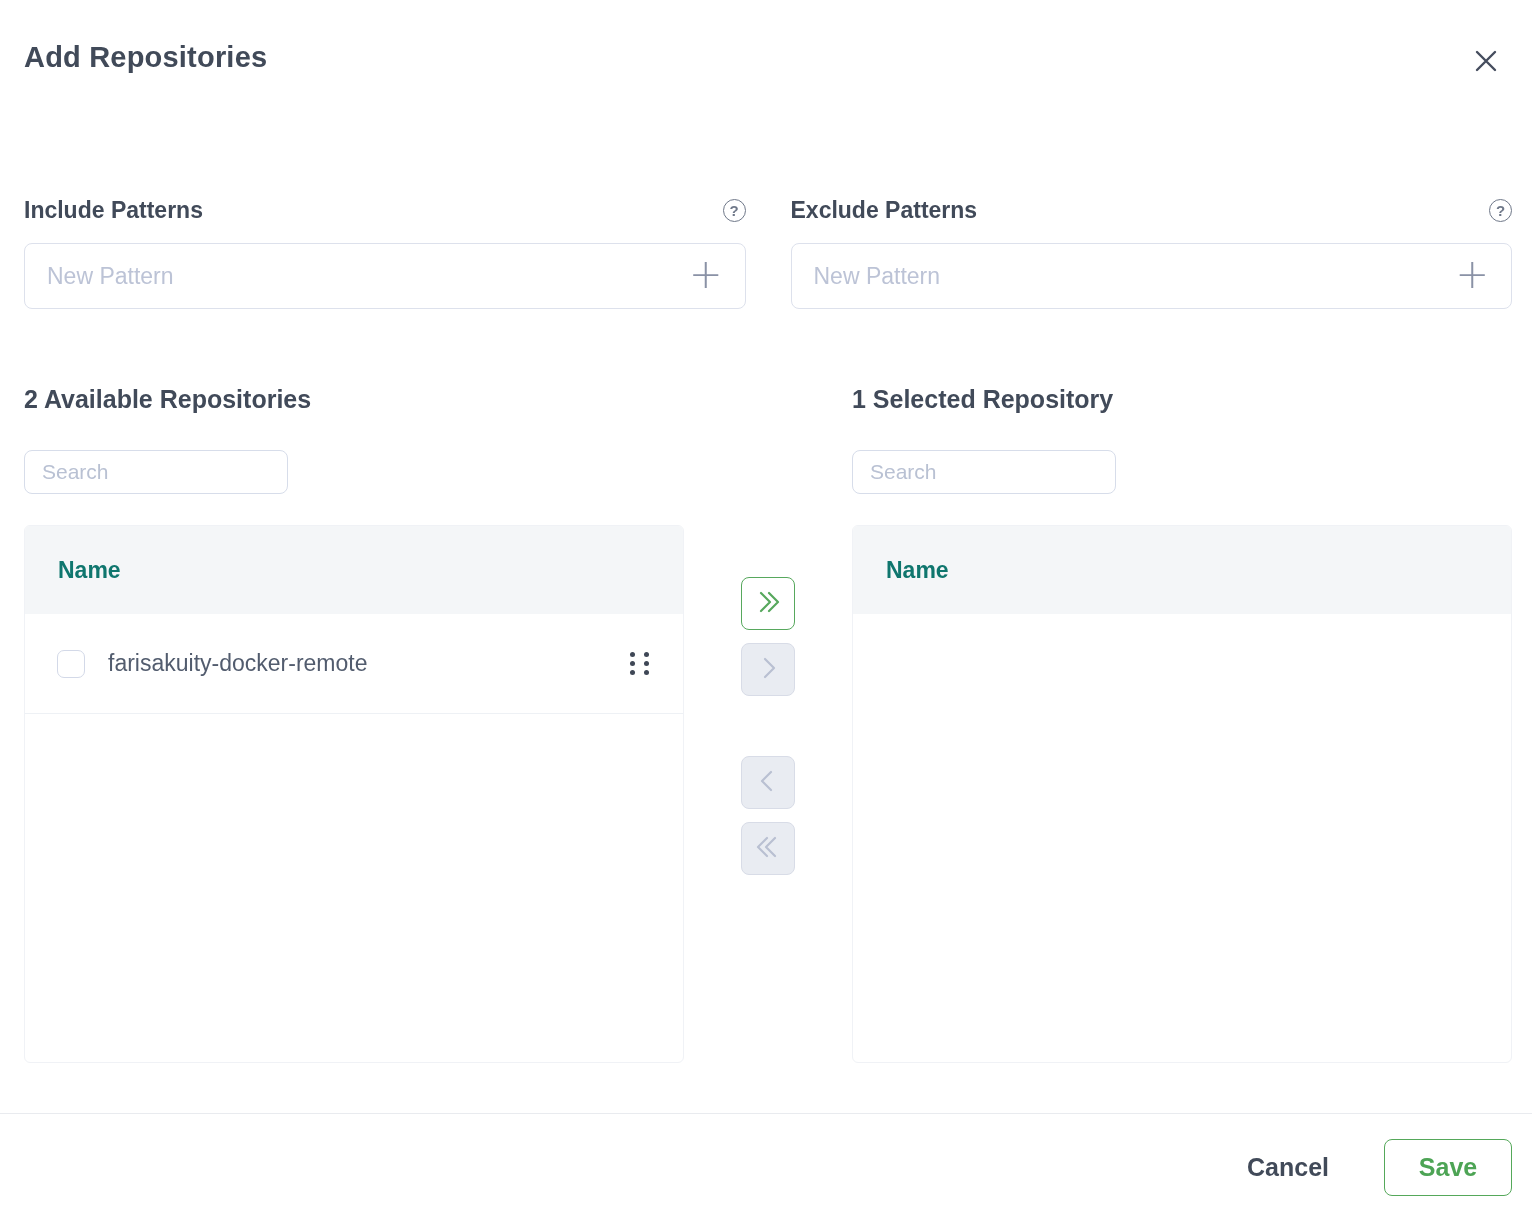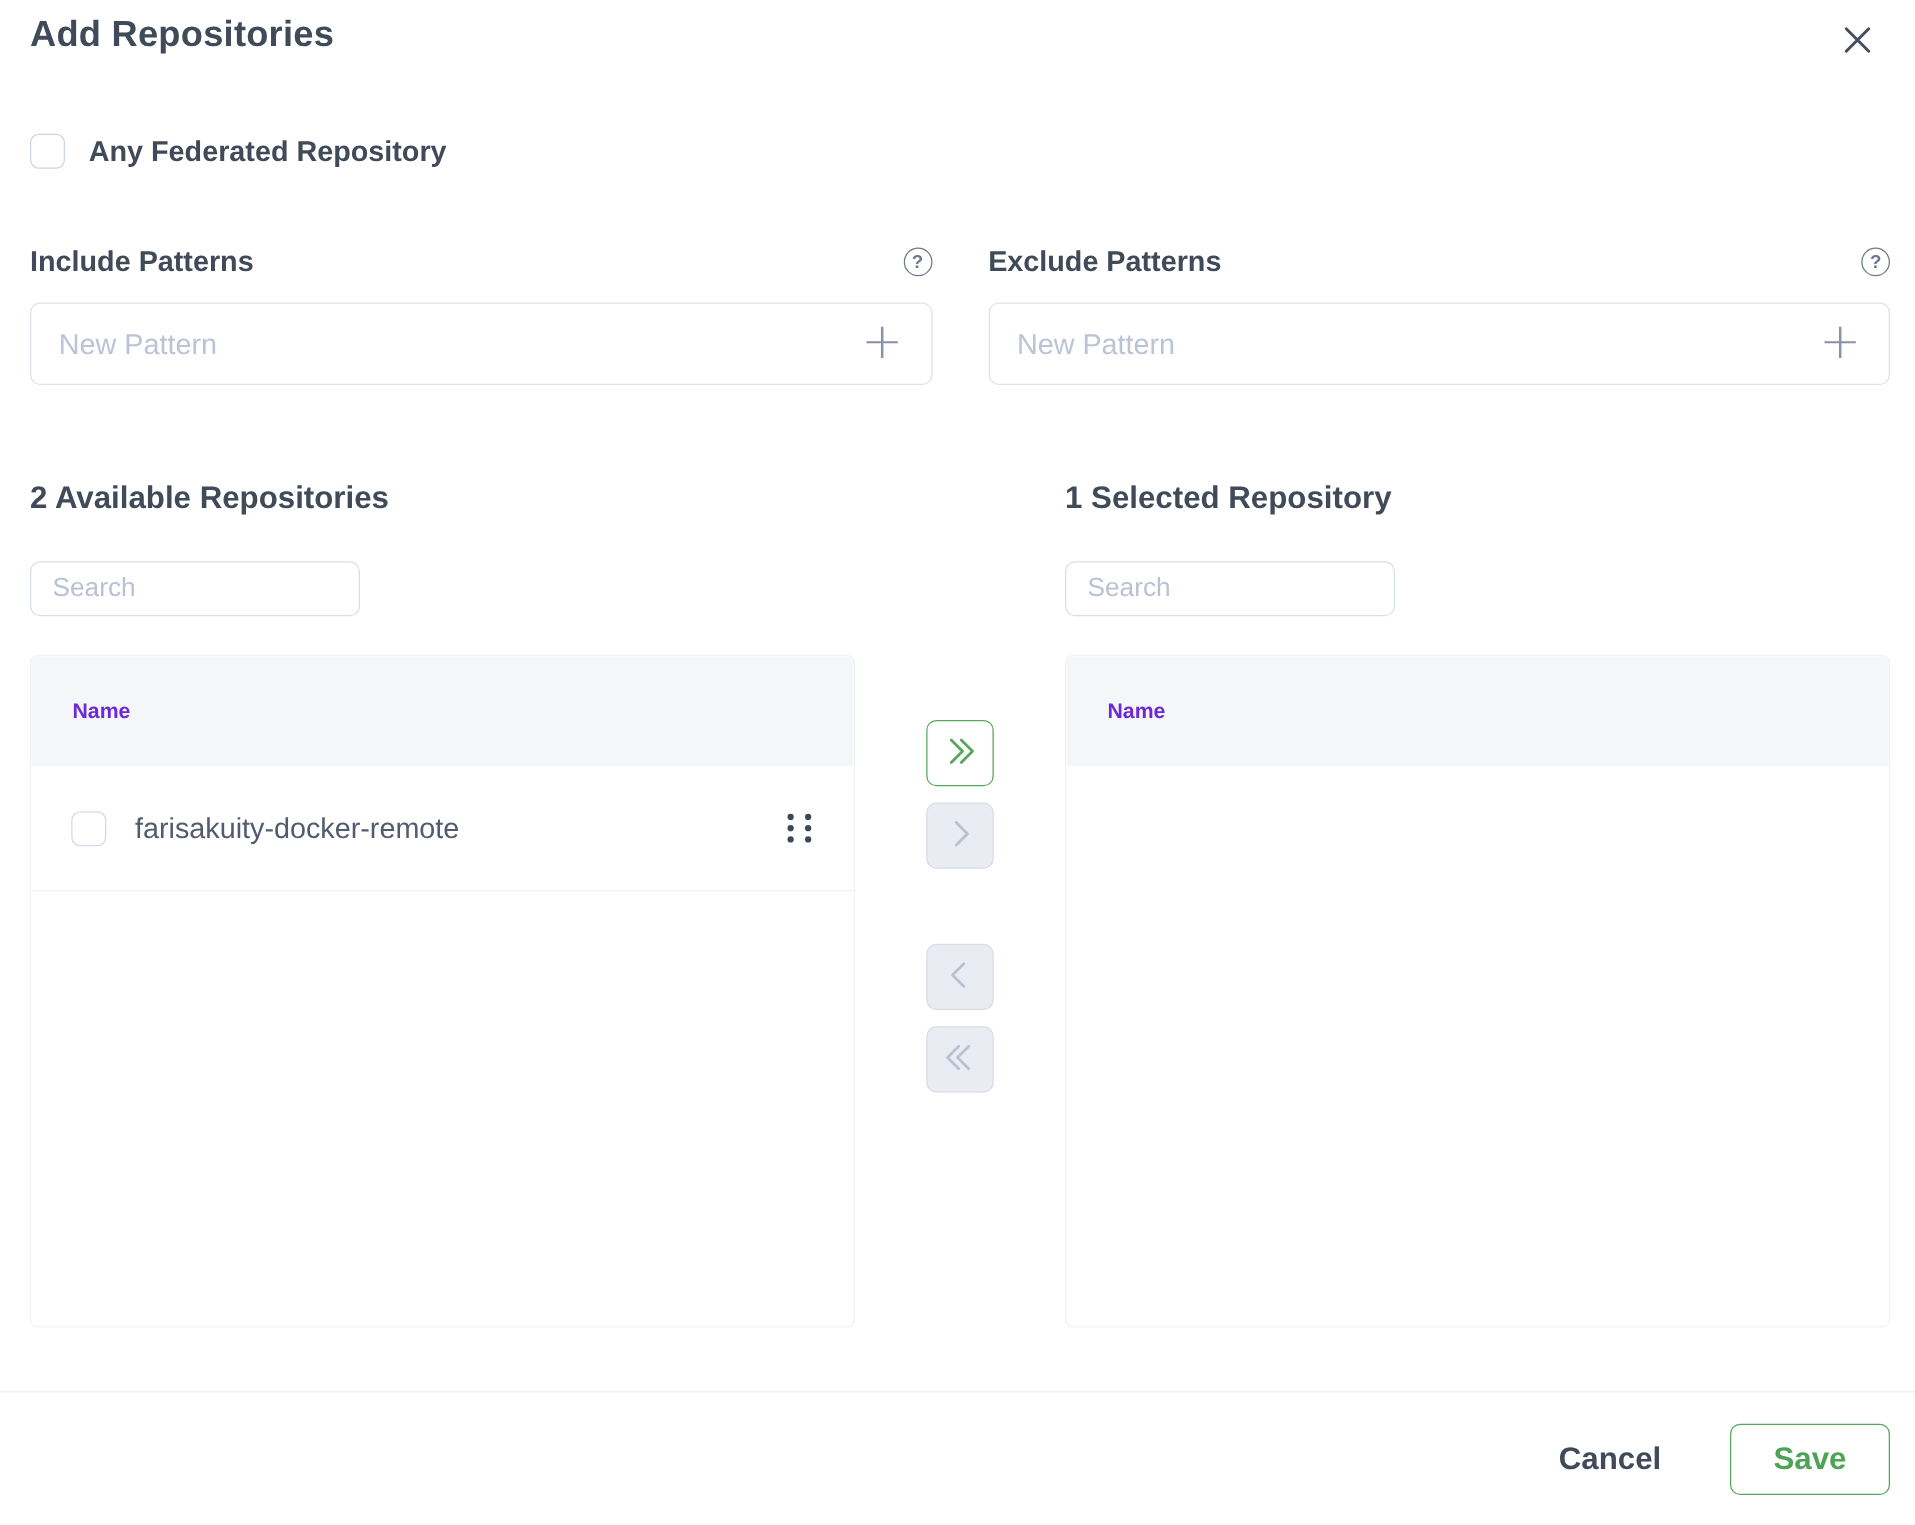--- a/index.html
+++ b/index.html
@@ -7,21 +7,21 @@
   body {
     font-family: "Liberation Sans", "DejaVu Sans", sans-serif;
     background: #ffffff;
     color: #414a59;
     overflow: hidden;
   }
   .modal { display: flex; flex-direction: column; height: 100%; }
   .content { flex: 1; padding: 0 20px 0 24px; }
 
   
-  .header { display: flex; justify-content: space-between; align-items: flex-start; padding-top: 12px; }
+  .header { display: flex; justify-content: space-between; align-items: flex-start; padding-top: 41px; }
   .title { font-size: 29px; font-weight: 700; color: #414a59; letter-spacing: .2px; }
   .close-btn { background: none; border: none; cursor: pointer; padding: 4px; margin-right: 6px; }
 
   
   .type-row { display: grid; grid-template-columns: 513px 511px 1fr; margin-top: 52px; }
   .type-item { display: flex; align-items: center; gap: 19px; }
   .checkbox {
     width: 28px; height: 28px; flex: 0 0 28px;
     border: 1px solid #ccd3e4; border-radius: 7px; background: #fff; cursor: pointer;
   }
@@ -60,21 +60,21 @@
   }
   .search-input::placeholder { color: #b9c1d3; }
   .repo-table {
     margin-top: 31px; height: 538px;
     border: 1px solid #f0f2f6; border-radius: 6px;
     overflow: hidden; display: flex; flex-direction: column; background: #fff;
   }
   .table-header {
     height: 88px; flex: 0 0 88px; background: #f4f6f8;
     display: flex; align-items: center; padding: 0 33px;
-    font-size: 17px; font-weight: 600; color: #6d28d9;
+    font-size: 23px; font-weight: 600; color: #0f766e;
   }
   .repo-row {
     height: 100px; flex: 0 0 100px;
     display: flex; align-items: center; padding: 0 30px 0 32px;
     border-bottom: 1px solid #eef1f5;
     font-size: 23px; color: #525c6e;
   }
   .repo-row .checkbox { border-color: #d3d9e8; }
   .repo-name { margin-left: 23px; }
   .drag-handle { margin-left: auto; display: grid; grid-template-columns: 5px 5px; grid-gap: 4px 9px; cursor: grab; padding: 4px; }
@@ -119,24 +119,20 @@
       <button class="close-btn">
         <span>
           <svg width="32" height="32" viewBox="0 0 32 32">
               <path d="M7 7 L25 25 M25 7 L7 25" stroke="#454d5e" stroke-width="2.4" stroke-linecap="round" fill="none"></path>
             </svg>
         </span>
       </button>
     </div>
 
     <div class="type-row">
-      <div class="type-item">
-        <span class="checkbox"></span>
-        <span class="type-label">Any Federated Repository</span>
-      </div>
     </div>
 
     <div class="patterns">
       <div>
         <div class="pattern-label-row">
           <span class="pattern-label">Include Patterns</span>
           <span class="help-icon">?</span>
         </div>
         <div class="pattern-input-wrap">
           <input class="pattern-input" type="text" placeholder="New Pattern" style="">

